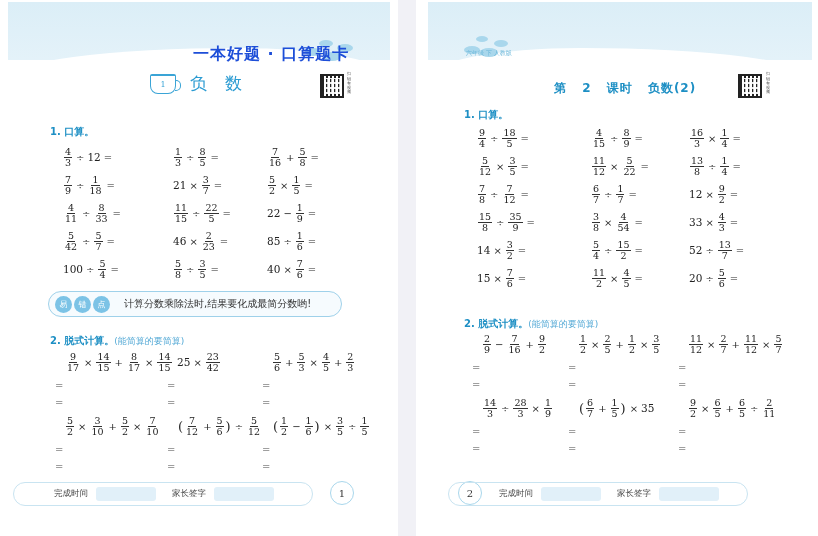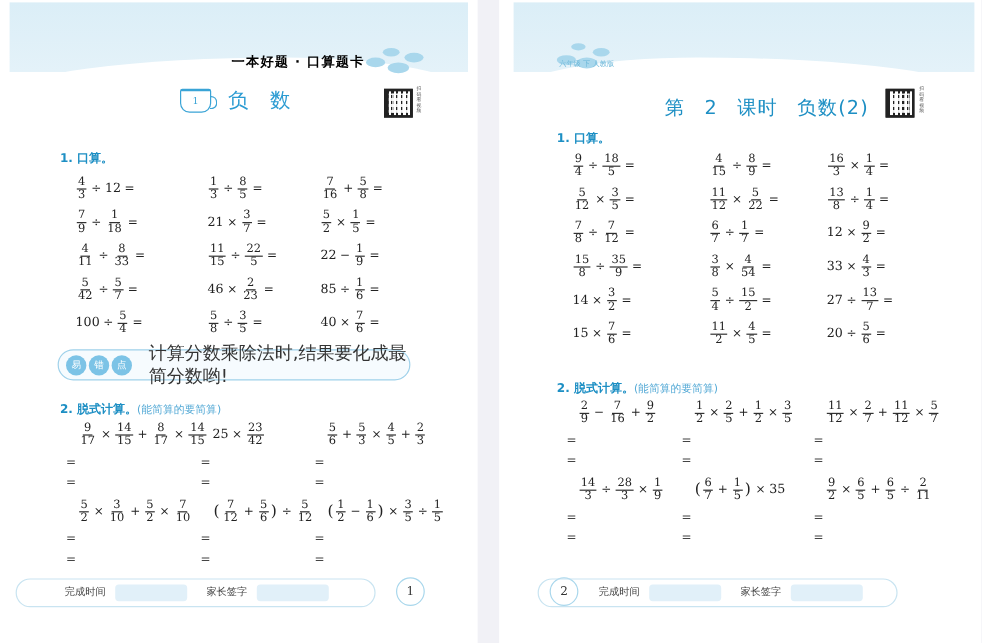--- a/index.html
+++ b/index.html
@@ -40,22 +40,22 @@
     }
     .clouds { position: absolute; width: 52px; height: 28px; }
     .cloud { position: absolute; background: #a9d7ec; border-radius: 50%; }
 
     .series-title {
       position: absolute;
       top: 44px;
       left: 193px;
       font-family: "DejaVu Sans", "Liberation Sans", sans-serif;
       font-weight: bold;
-      font-size: 11px;
-      color: #000000;
+      font-size: 16px;
+      color: #1d4ed8;
       letter-spacing: 1px;
     }
     .grade-label {
       position: absolute;
       top: 49px;
       left: 466px;
       font-family: "DejaVu Sans", "Liberation Sans", sans-serif;
       font-size: 6px;
       color: #6bb7d9;
     }
@@ -88,22 +88,22 @@
     .chapter-title {
       margin-left: 14px;
       font-family: "DejaVu Sans", "Liberation Sans", sans-serif;
       font-size: 17px;
       color: #2a9bd2;
       letter-spacing: 18px;
     }
     .lesson-title {
       position: absolute;
       font-family: "DejaVu Sans", "Liberation Sans", sans-serif;
-      font-weight: normal;
-      font-size: 16px;
+      font-weight: bold;
+      font-size: 12px;
       color: #1d8fc4;
       letter-spacing: 1px;
       word-spacing: 10px;
     }
     #page-left .lesson-title { top: 105px; left: 135px; }
     #page-right .lesson-title { top: 80px; left: 138px; }
 
     .qr {
       position: absolute;
       width: 24px; height: 24px;
@@ -198,21 +198,21 @@
     .tip-badge span {
       width: 17px; height: 17px; border-radius: 50%;
       background: #7cc3e6;
       color: #fff;
       font-family: "DejaVu Sans", "Liberation Sans", sans-serif;
       font-size: 8px;
       display: flex; align-items: center; justify-content: center;
     }
     .tip-text {
       font-family: "DejaVu Sans", "Liberation Sans", sans-serif;
-      font-size: 15px;
+      font-size: 10px;
       color: #333;
     }
 
     .footer-bar {
       position: absolute;
       top: 482px;
       height: 24px;
       border: 1px solid #c9e4f1;
       border-radius: 12px;
       display: flex; align-items: center;
@@ -758,21 +758,21 @@
           <span class="den">4</span>
         </span>
         <span class="op">÷</span>
         <span class="frac">
           <span class="num">15</span>
           <span class="den">2</span>
         </span>
         <span class="op">=</span>
       </div>
       <div class="cell">
-        <span class="int">27</span>
+        <span class="int">52</span>
         <span class="op">÷</span>
         <span class="frac">
           <span class="num">13</span>
           <span class="den">7</span>
         </span>
         <span class="op">=</span>
       </div>
       <div class="cell">
         <span class="int">15</span>
         <span class="op">×</span>

